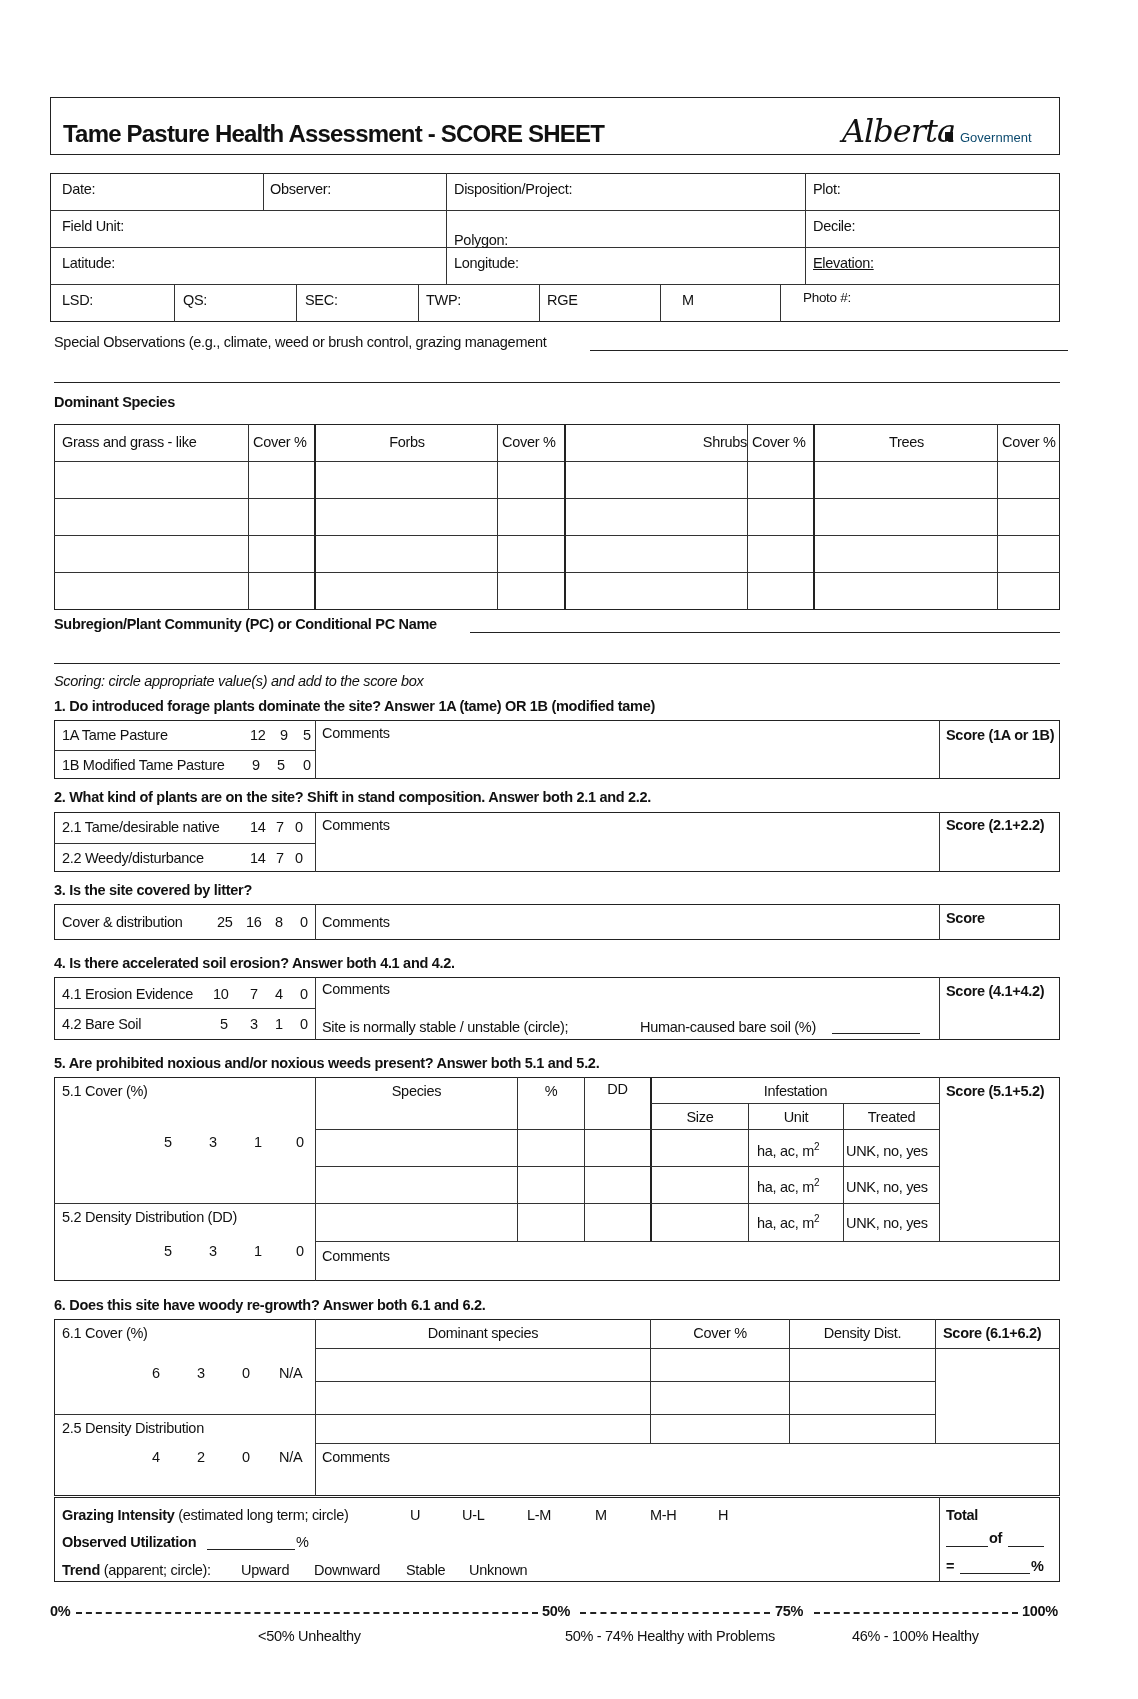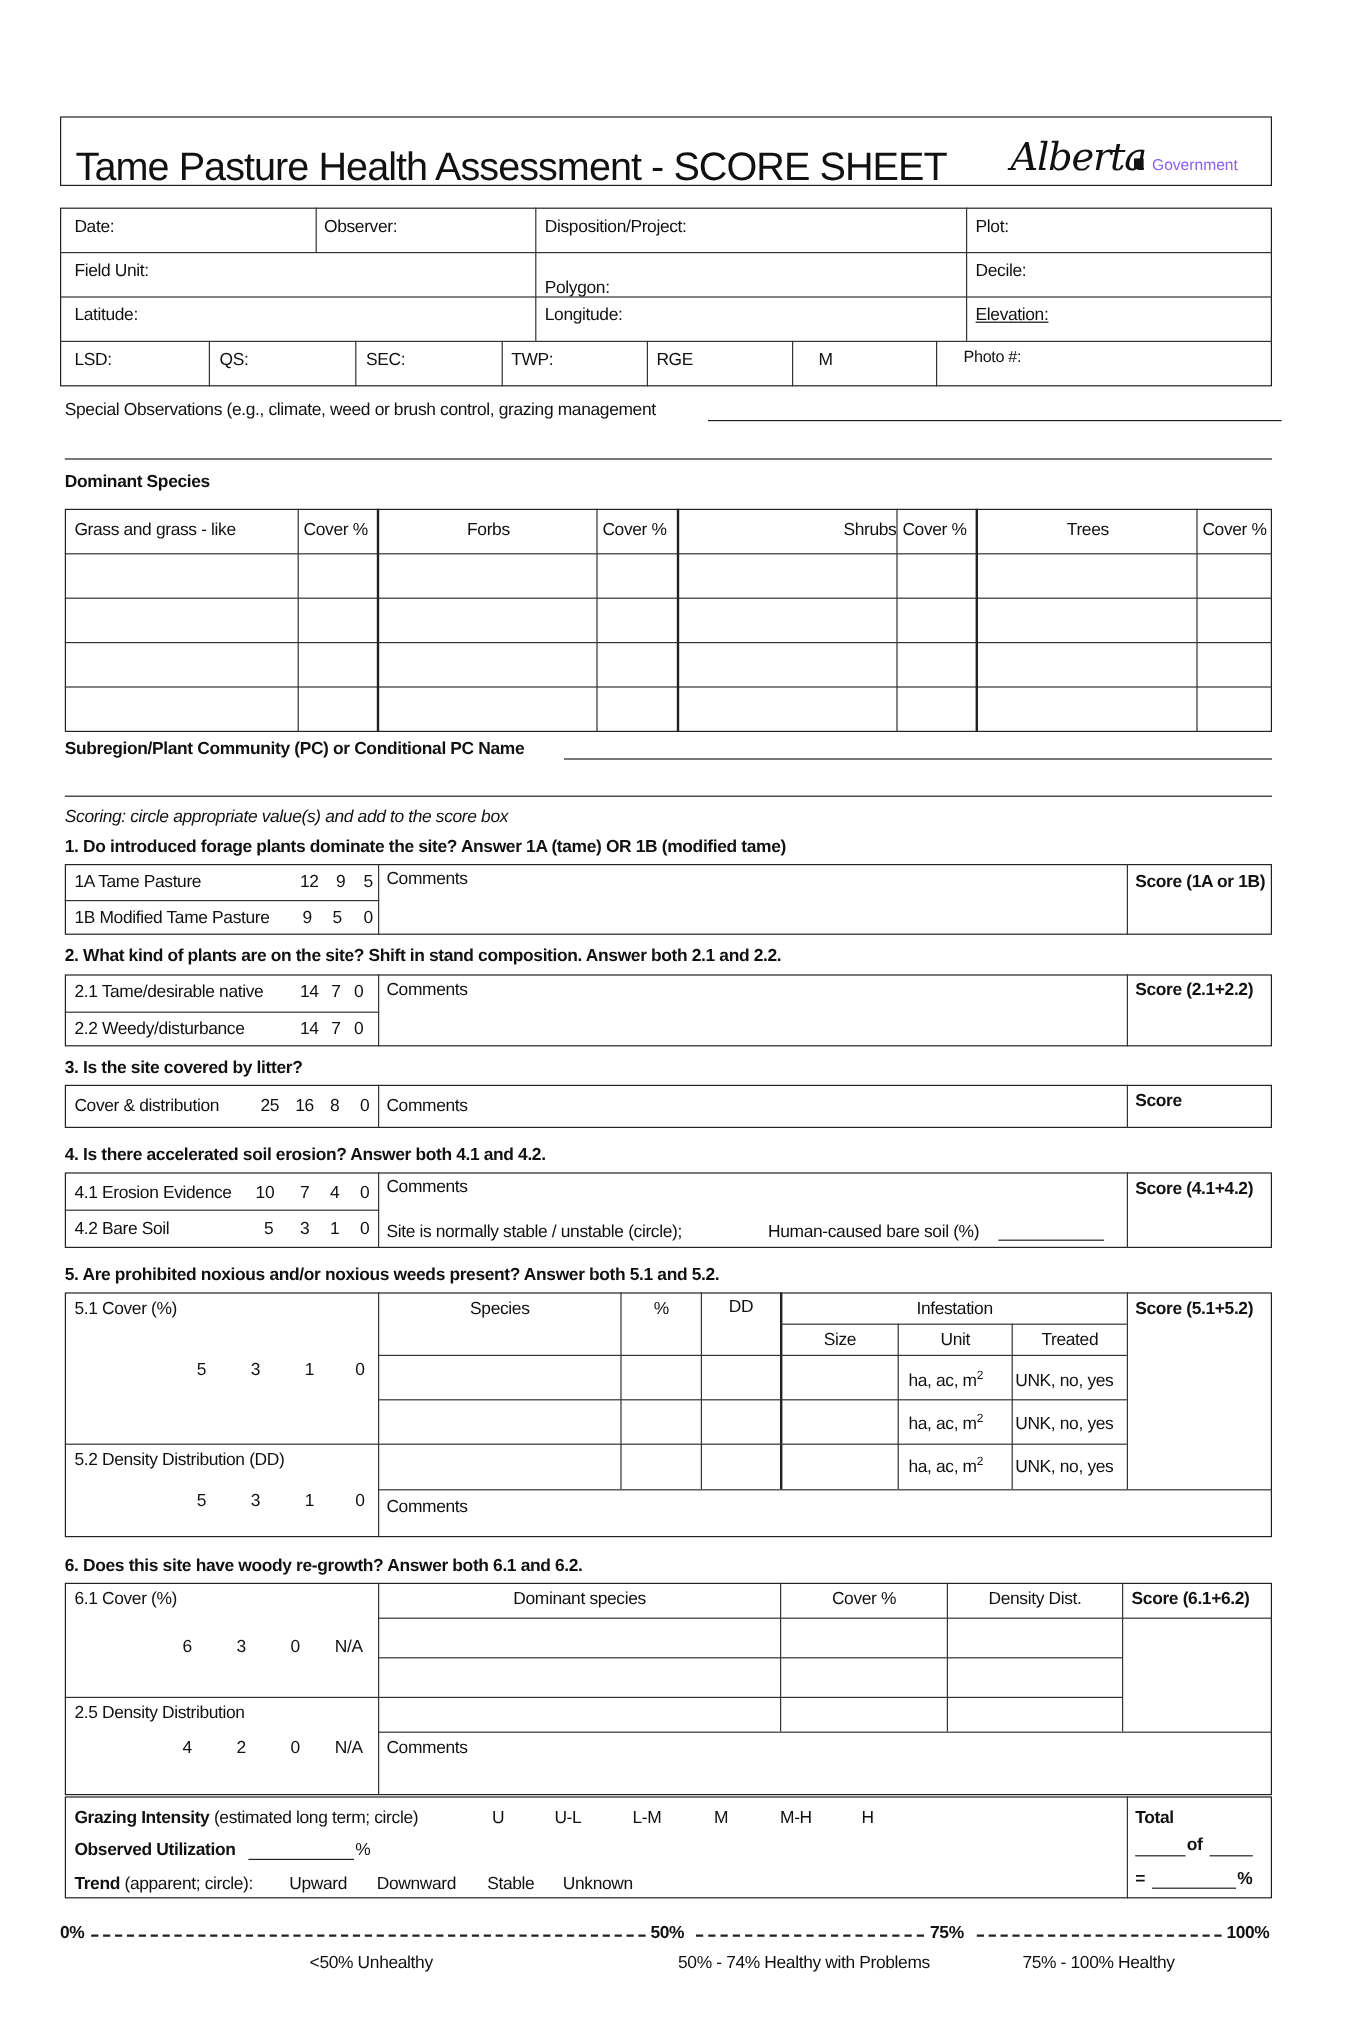--- a/index.html
+++ b/index.html
@@ -6,25 +6,25 @@
   html, body { width: 1138px; height: 1699px; background: #ffffff; }
   body { position: relative; font-family: "Liberation Sans", sans-serif; color: #111; font-size: 14.5px; letter-spacing: -0.3px; }
   .abs { position: absolute; }
   .box { position: absolute; border: 1.5px solid #222; }
   .hl { position: absolute; height: 0; border-top: 1.3px solid #333; }
   .vl { position: absolute; width: 0; border-left: 1.3px solid #333; }
   .vlb { position: absolute; width: 0; border-left: 2.5px solid #222; }
   .t { position: absolute; white-space: nowrap; line-height: 1; }
   .b { font-weight: bold; }
   .i { font-style: italic; }
-  .title { font-size: 33px; font-weight: normal; letter-spacing: -0.8px; }
+  .title { font-size: 24px; font-weight: bold; letter-spacing: -0.8px; }
   .c { text-align: center; }
   .uline { position: absolute; height: 0; border-top: 1px solid #222; }
   .logo-script { font-family: "DejaVu Serif", serif; font-style: italic; font-size: 32px; letter-spacing: -1px; }
-  .logo-gov { font-size: 13px; color: #8b5cf6; letter-spacing: 0; }
+  .logo-gov { font-size: 13px; color: #0c4a6e; letter-spacing: 0; }
   .sup { font-size: 10px; vertical-align: super; }
   .scale { font-weight: bold; font-size: 14.5px; letter-spacing: -0.3px; }
 </style>
 </head>
 <body>
 
 <div class="box" style="left:50px;top:97px;width:1010px;height:58px;"></div>
 <div class="t title" style="left:63px;top:122px;">Tame Pasture Health Assessment - SCORE SHEET</div>
 <div class="t logo-script" style="left:842px;top:115px;">Alberta</div>
 <div class="abs" style="left:945px;top:132px;width:8px;height:9px;background:#111;"></div>
@@ -288,13 +288,13 @@
 <div class="t scale" style="left:50px;top:1604px;">0%</div>
 <div class="abs" style="left:76px;top:1612px;width:462px;border-top:2px dashed #222;"></div>
 <div class="t scale" style="left:542px;top:1604px;">50%</div>
 <div class="abs" style="left:580px;top:1612px;width:190px;border-top:2px dashed #222;"></div>
 <div class="t scale" style="left:775px;top:1604px;">75%</div>
 <div class="abs" style="left:814px;top:1612px;width:204px;border-top:2px dashed #222;"></div>
 <div class="t scale" style="left:1022px;top:1604px;">100%</div>
 
 <div class="t" style="left:258px;top:1629px;">&lt;50% Unhealthy</div>
 <div class="t" style="left:565px;top:1629px;">50% - 74% Healthy with Problems</div>
-<div class="t" style="left:852px;top:1629px;">75% - 100% Healthy</div>
+<div class="t" style="left:852px;top:1629px;">46% - 100% Healthy</div>
 
 </body></html>

